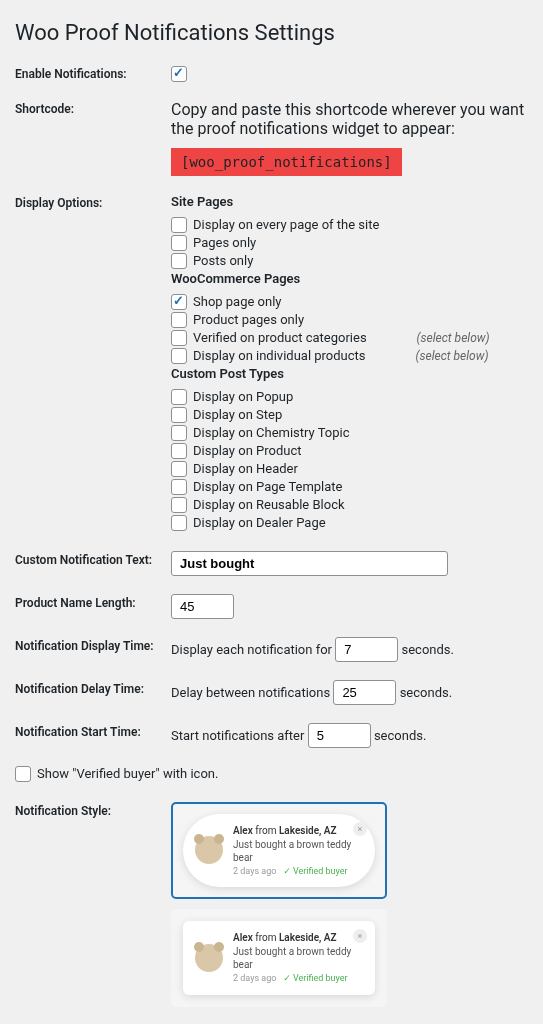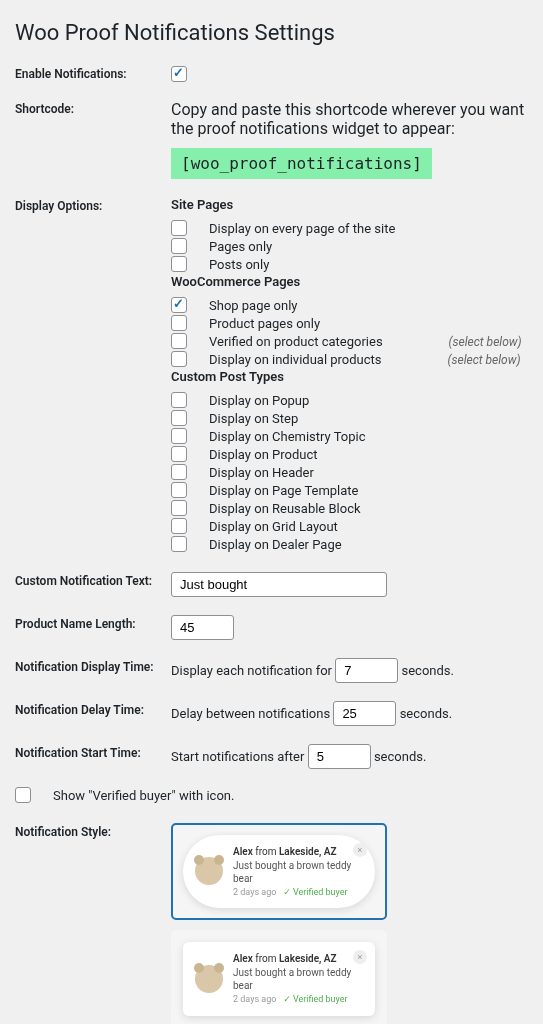--- a/index.html
+++ b/index.html
@@ -18,33 +18,33 @@
 .subheading { font-size: 13px; font-weight: 600; margin-bottom: 8px; }
 input[type="checkbox"] {
   width: 16px; height: 16px; cursor: pointer;
   border: 1px solid #8c8f94; border-radius: 3px; appearance: none;
   background: #fff; position: relative; vertical-align: middle;
 }
 input[type="checkbox"]:checked::after {
   content: "✓"; position: absolute; top: -2px; left: 1px;
   font-size: 13px; color: #2271b1; font-weight: bold;
 }
-.chk-row { margin-bottom: 2px; display: flex; align-items: flex-end; gap: 22px; }
+.chk-row { margin-bottom: 2px; display: flex; align-items: center; gap: 6px; }
 .chk-row label { cursor: pointer; }
 .select-below { font-style: italic; color: #666; font-size: 12px; margin-left: 44px; }
 .code-box {
-  background: #86efac; padding: 6px 10px; font-family: Menlo, Consolas, monospace;
-  font-size: 16px; margin-top: 6px; display: inline-block;
+  background: #ef4444; padding: 6px 10px; font-family: Menlo, Consolas, monospace;
+  font-size: 14px; margin-top: 6px; display: inline-block;
 }
 .hint { font-size: 16px; margin-bottom: 4px; }
 input[type="text"], input[type="number"] {
   border: 1px solid #8c8f94; border-radius: 3px; padding: 4px 8px;
   font-size: 13px; background: #fff;
 }
-.wide-input { width: 216px; }
+.wide-input { width: 277px; font-weight: bold; }
 .num-input { width: 63px; text-align: left; }
 
 .style-card {
   border: 2px solid transparent; border-radius: 5px; padding: 10px;
   margin-bottom: 10px; width: 216px; cursor: pointer; display: inline-block;
   background: #f5f5f5;
 }
 .style-card.selected { border-color: #2271b1; }
 .notif {
   background: #fff; border-radius: 40px; padding: 10px 12px;
@@ -148,24 +148,20 @@
         <input type="checkbox" style="">
         <label>Display on Header</label>
       </div>
       <div class="chk-row">
         <input type="checkbox" style="">
         <label>Display on Page Template</label>
       </div>
       <div class="chk-row">
         <input type="checkbox" style="">
         <label>Display on Reusable Block</label>
-      </div>
-      <div class="chk-row">
-        <input type="checkbox" style="">
-        <label>Display on Grid Layout</label>
       </div>
       <div class="chk-row">
         <input type="checkbox" style="">
         <label>Display on Dealer Page</label>
       </div>
     </div>
 </div>
 
 <div class="form-row">
   <div class="label-col">Custom Notification Text:</div>

